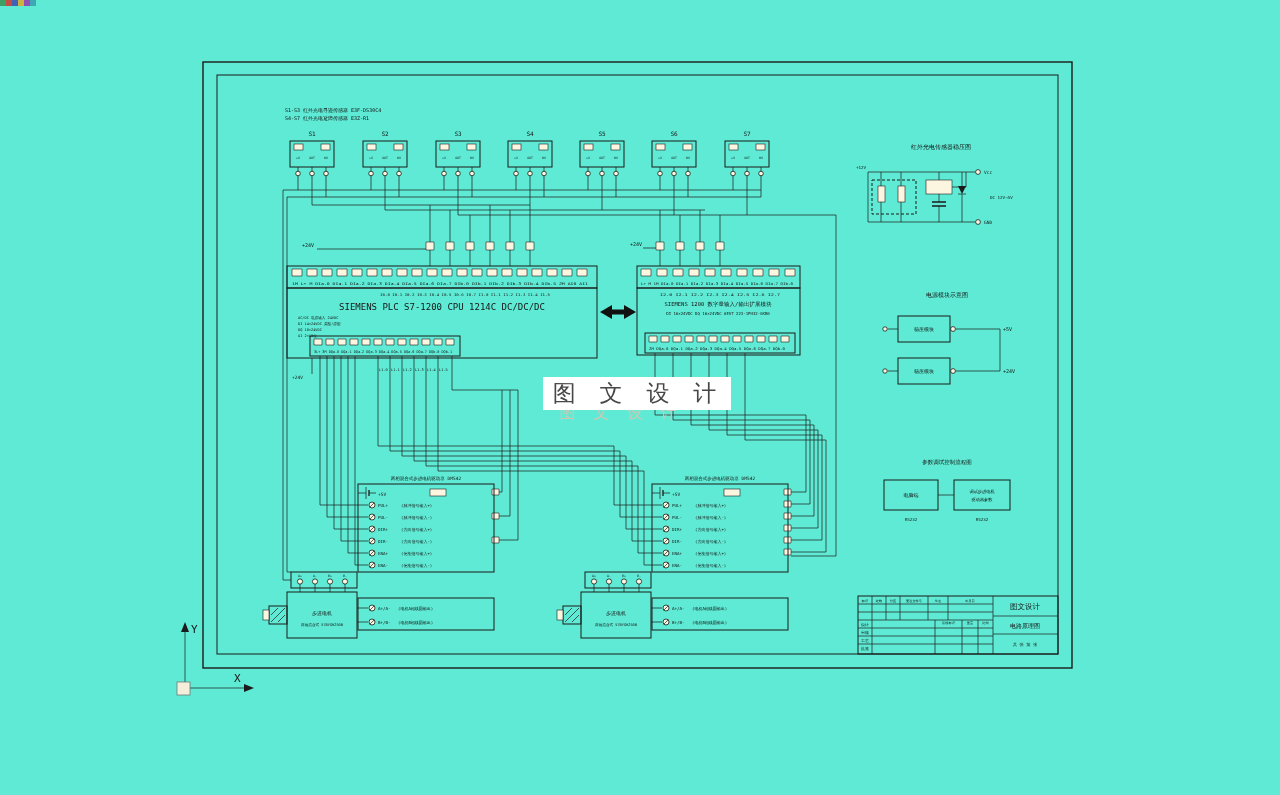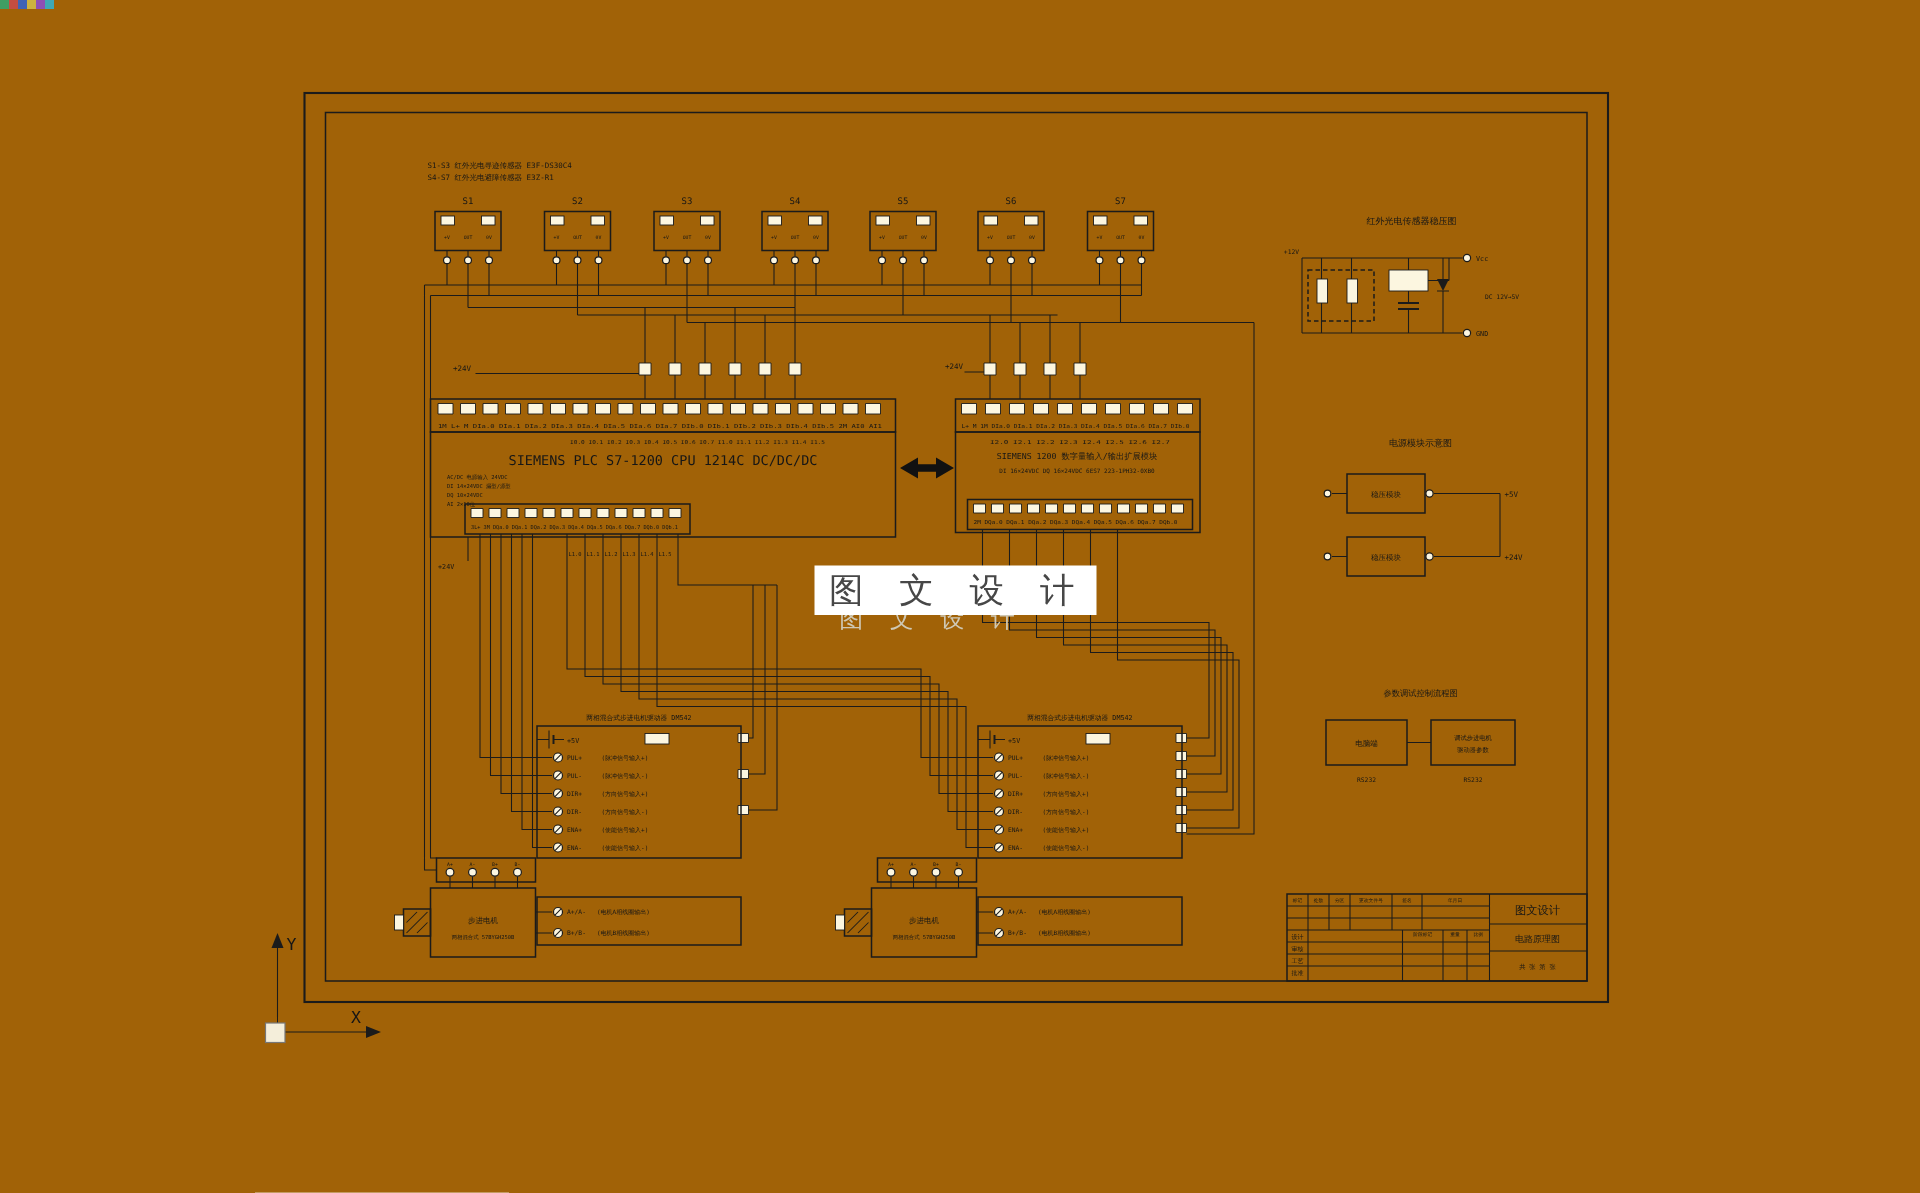--- a/index.html
+++ b/index.html
@@ -1,16 +1,16 @@
 <!DOCTYPE html>
 <html><head>
 <meta charset="utf-8">
 <style>
   html,body{margin:0;padding:0;}
-  .canvas{position:relative;width:1280px;height:795px;background:#a16207;overflow:hidden;}
+  .canvas{position:relative;width:1280px;height:795px;background:#5eead4;overflow:hidden;}
   svg{font-family:"DejaVu Sans Mono","Liberation Mono",monospace;}
   svg text{fill:#161616;}
   .ln{fill:none;stroke:#1b1b1b;stroke-width:.7;}
   .lnb{fill:none;stroke:#1b1b1b;stroke-width:1.3;}
   .bx{fill:none;stroke:#1b1b1b;stroke-width:1;}
   .bxo{fill:none;stroke:#1b1b1b;stroke-width:1.4;}
   .sq{fill:#fcf6e0;stroke:#1b1b1b;stroke-width:.6;}
   .tc{fill:#fcf6e0;stroke:#1b1b1b;stroke-width:.8;}
   .dash{stroke-dasharray:3 2;}
   .t3{font-size:3.2px}.t35{font-size:3.5px}.t36{font-size:3.6px}.t4{font-size:4px}

